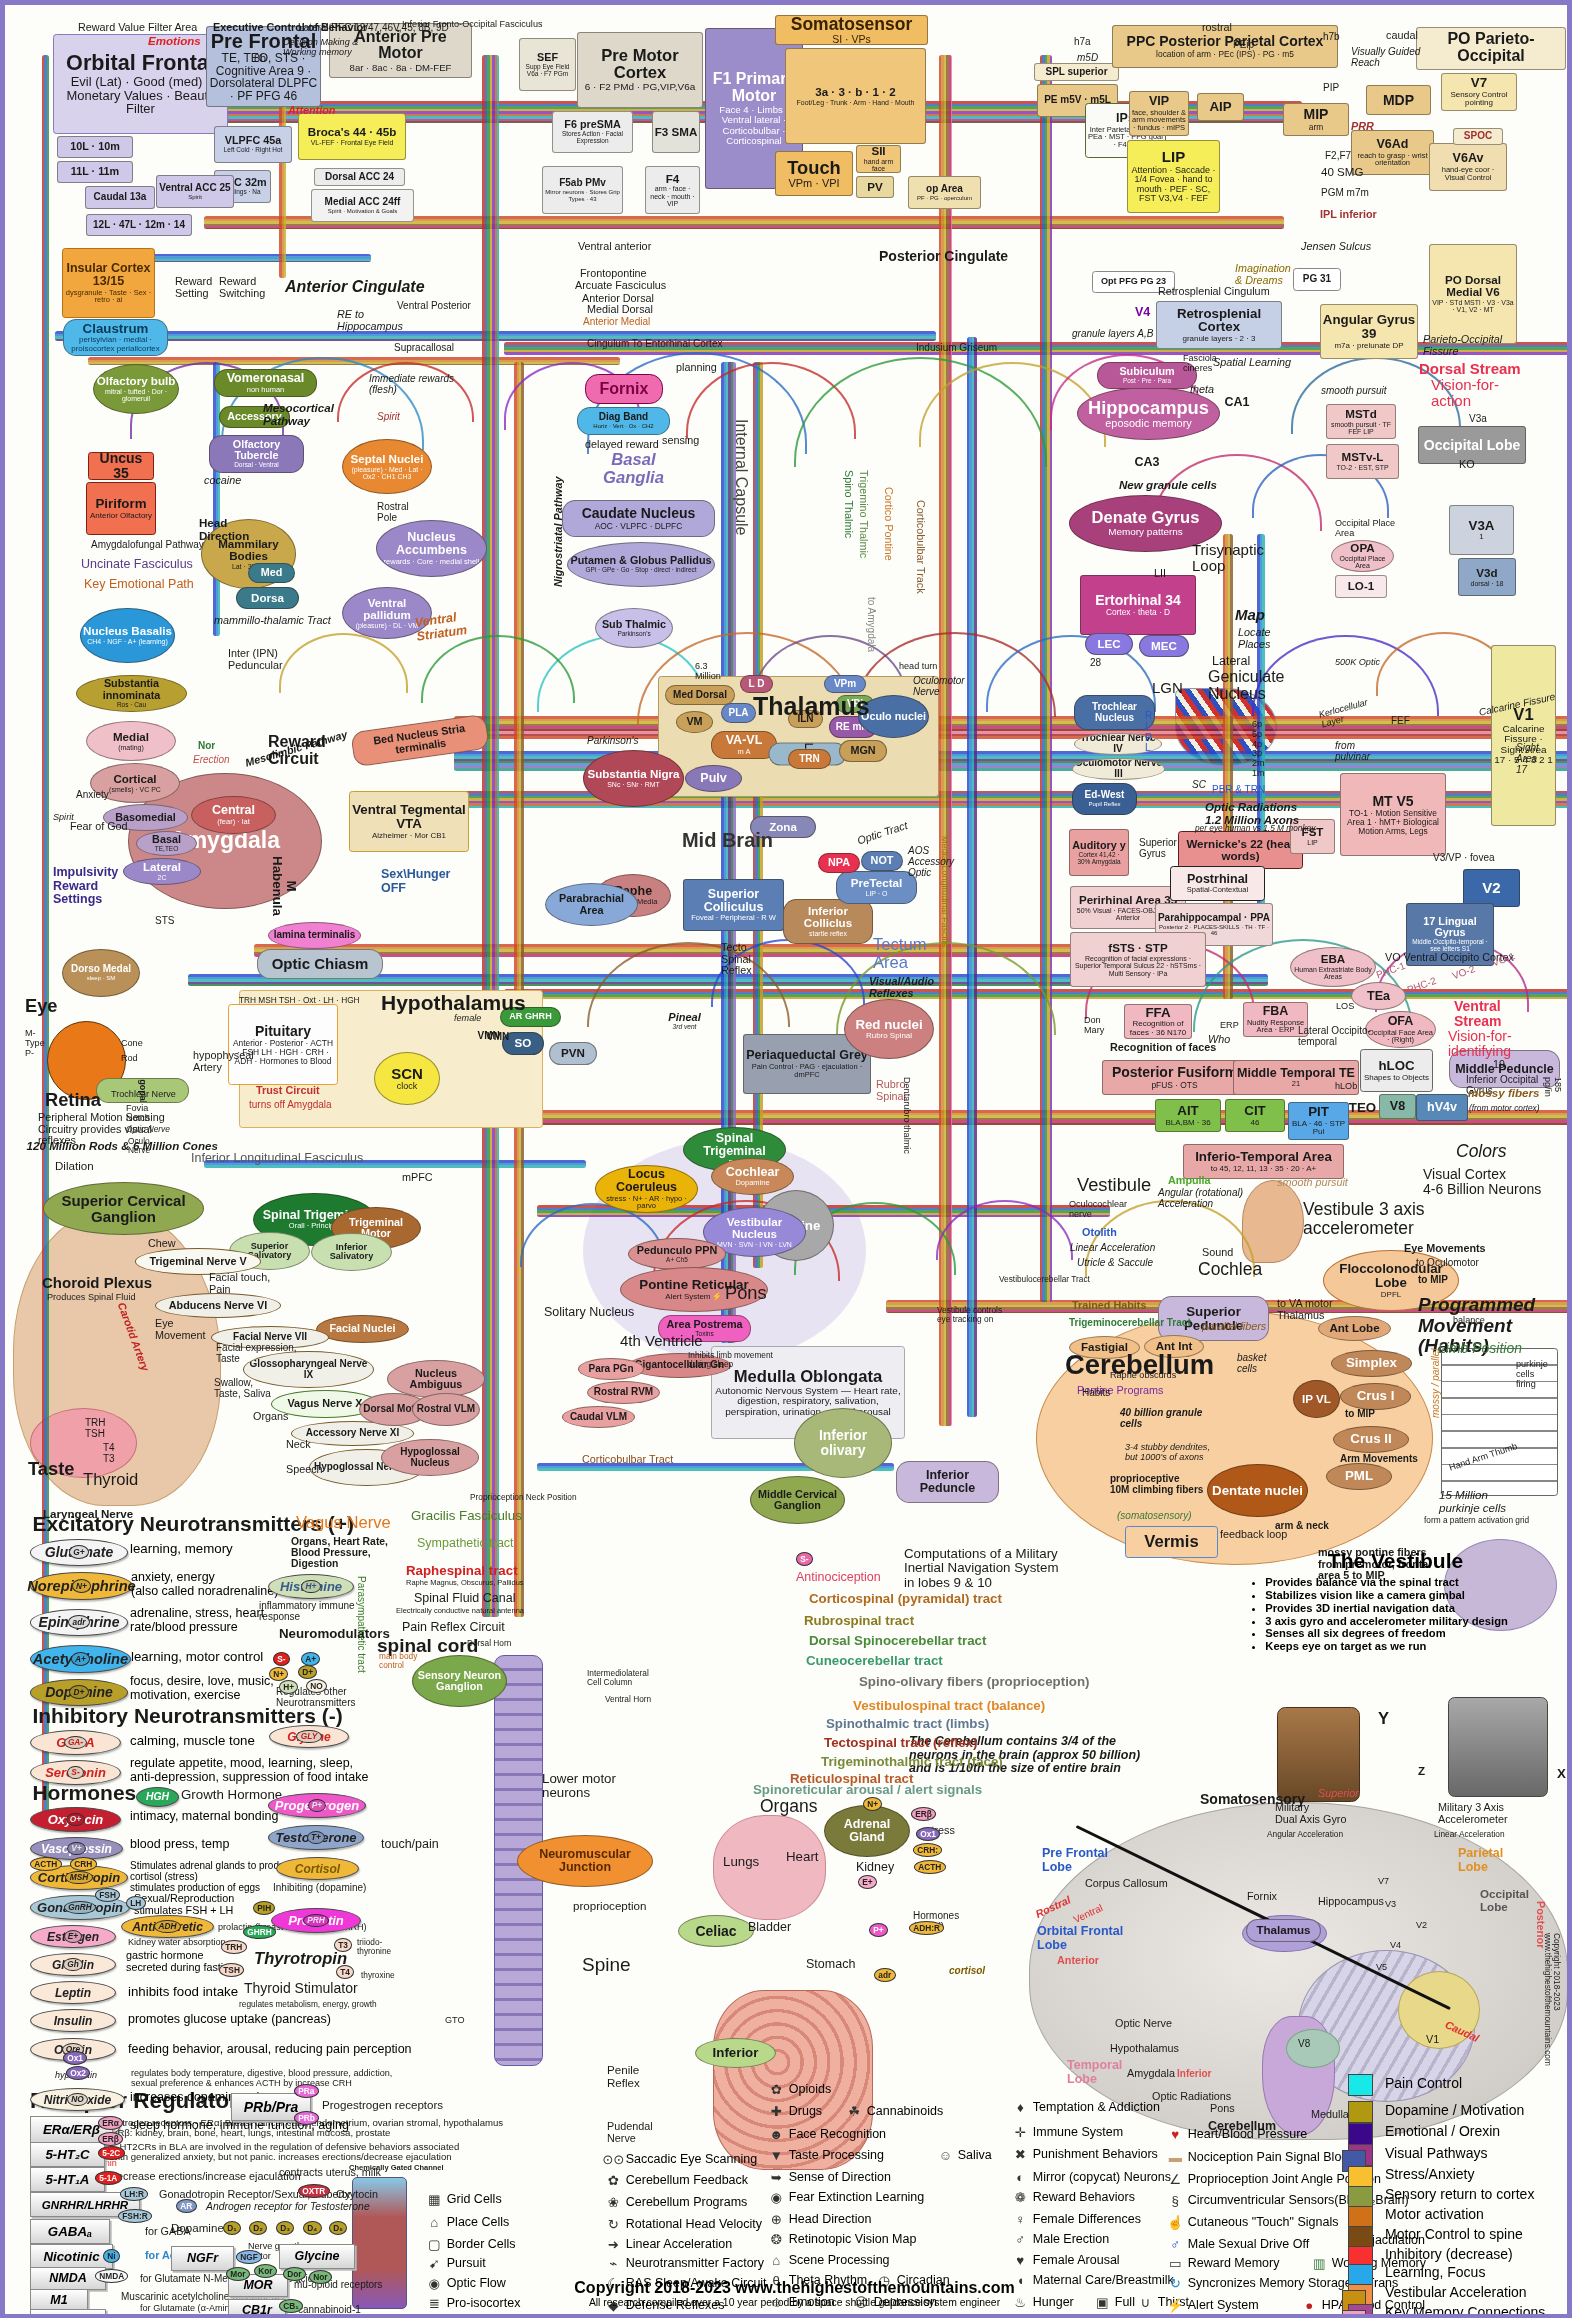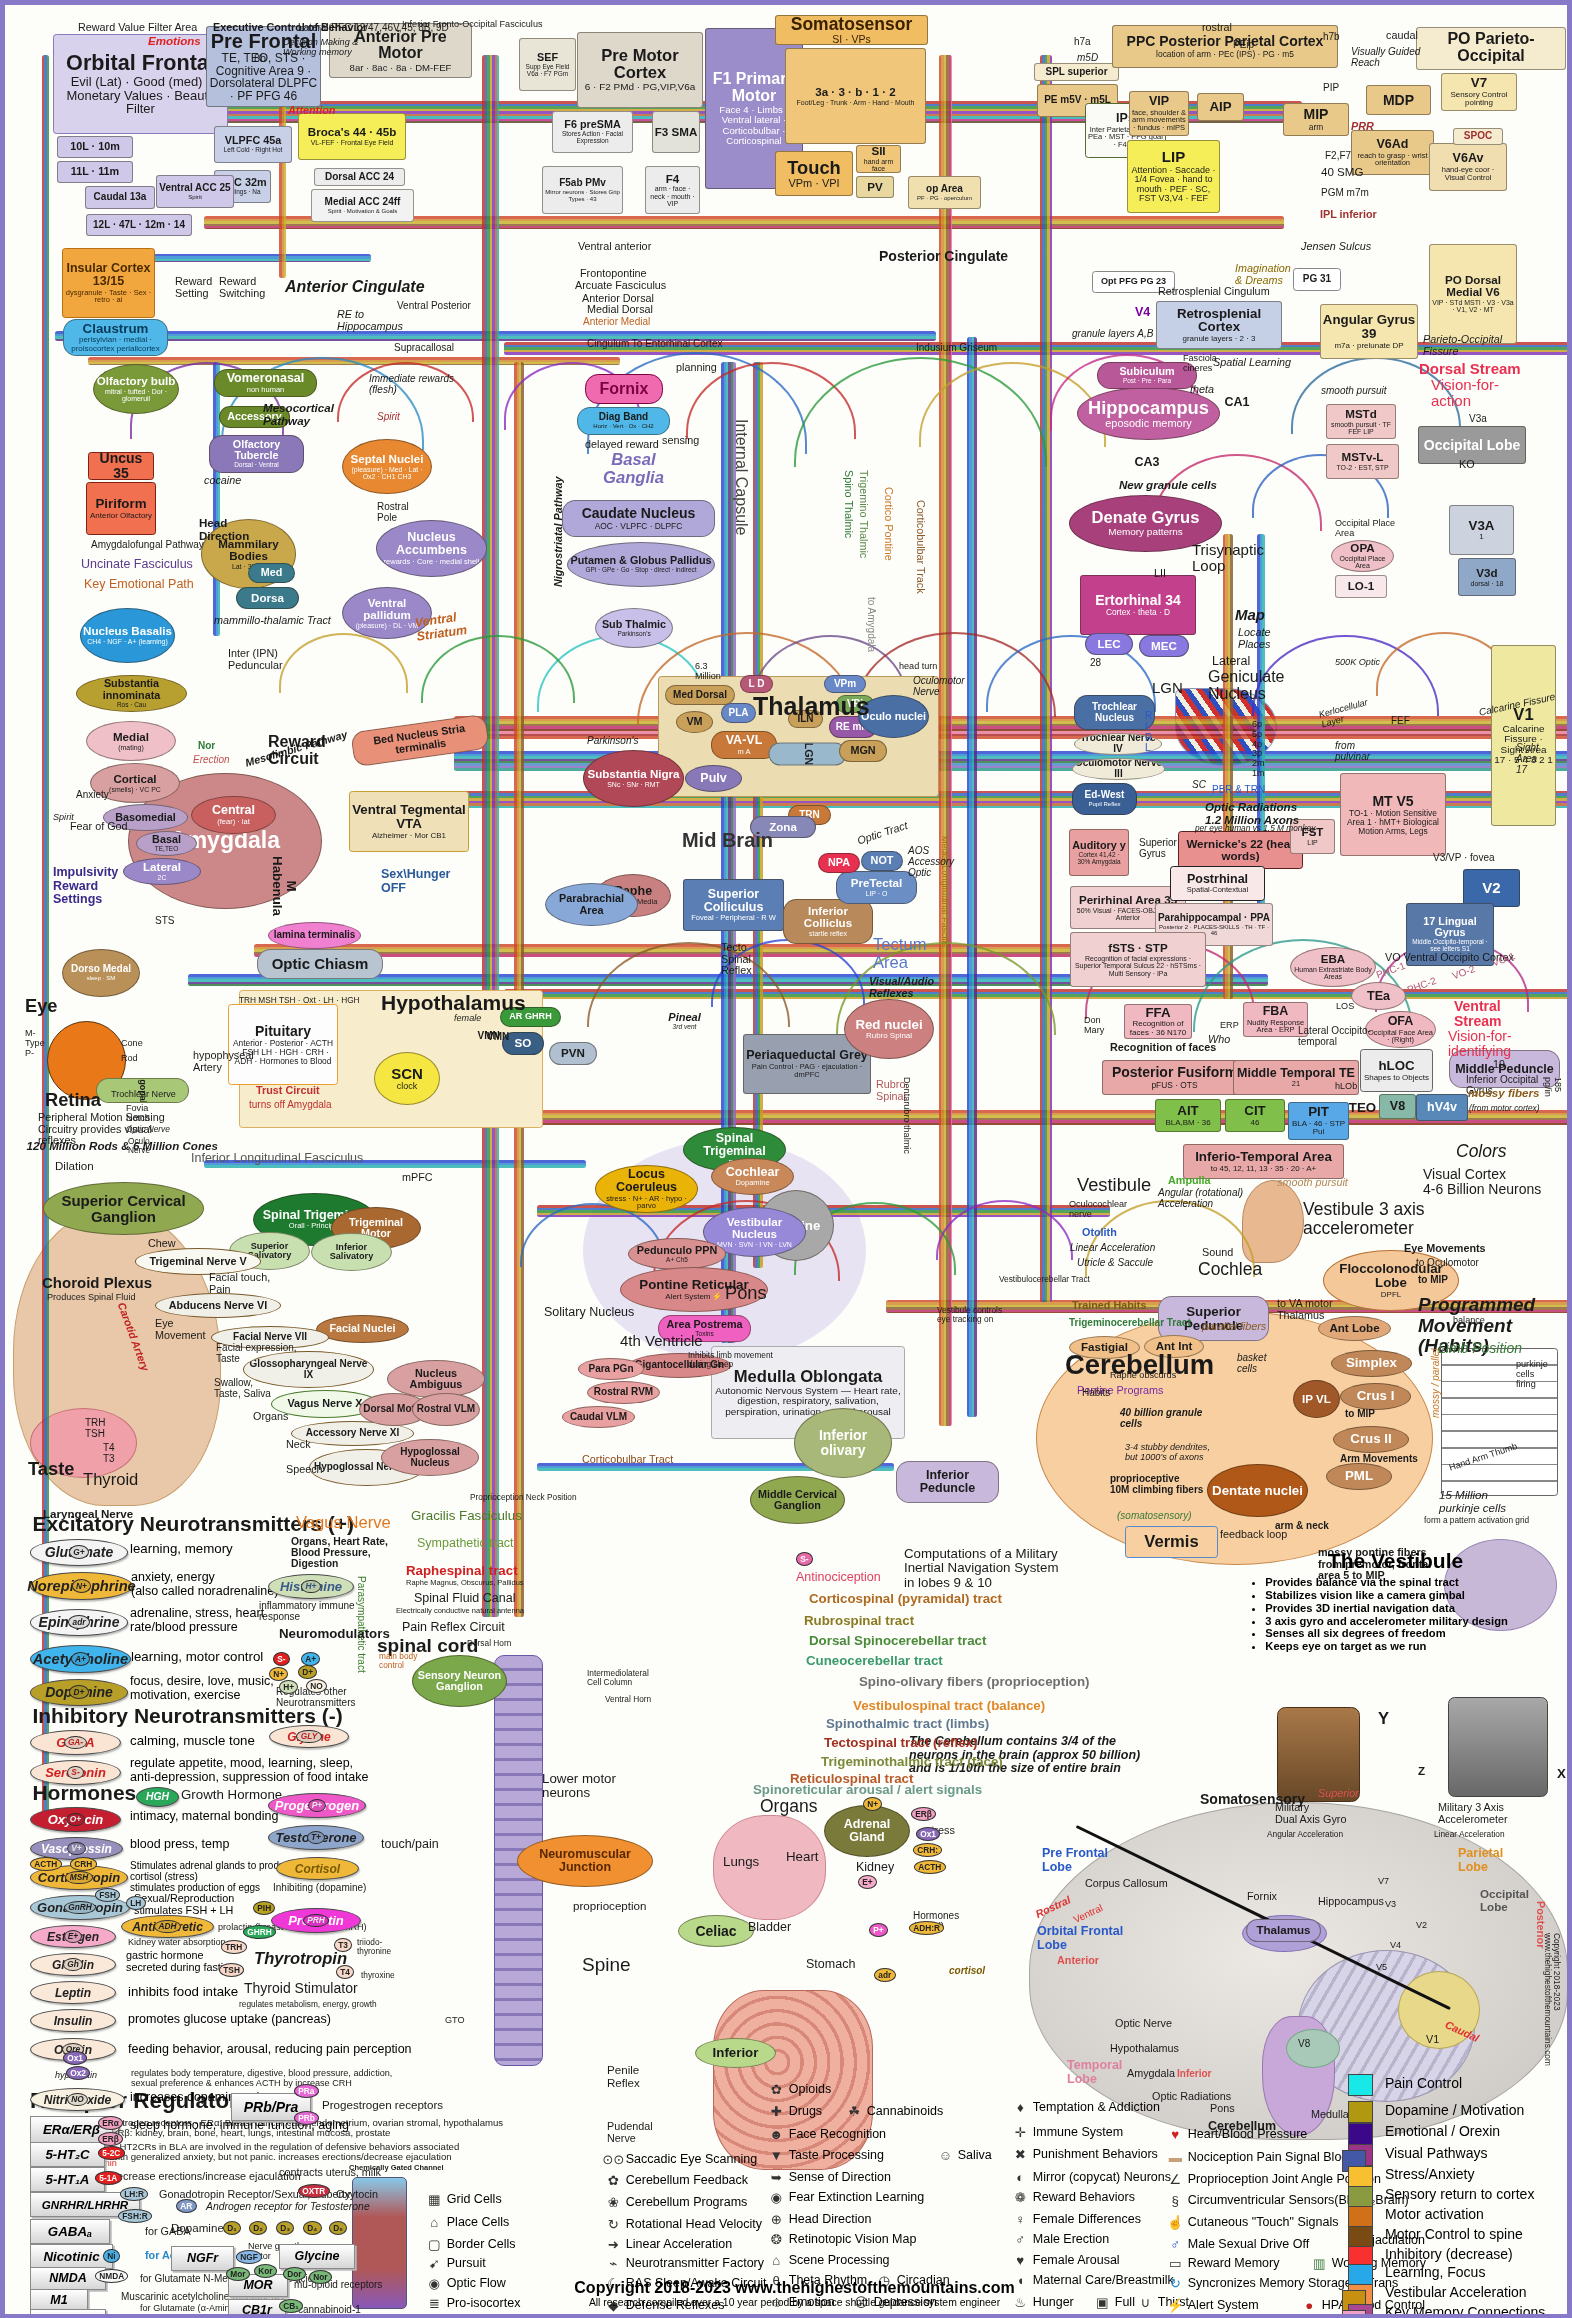--- a/index.html
+++ b/index.html
@@ -412,21 +412,21 @@
       </div>
       <div class="rg c" style="left: 824px; top: 711px; width: 48px; height: 21.6px; background: rgb(152, 88, 168); color: rgb(255, 255, 255); font-size: 10px;">
         <span class="t">RE mid</span>
       </div>
       <div class="rg c" style="left: 791px; top: 710px; width: 23px; height: 78px; background: rgb(154, 184, 204); color: rgb(26, 26, 26); font-size: 10.8px; transform: rotate(90deg);">
         <span class="t">LGN</span>
       </div>
       <div class="rg c" style="left: 834px; top: 735px; width: 48px; height: 21.6px; background: rgb(200, 160, 90); color: rgb(26, 26, 26); font-size: 10.8px;">
         <span class="t">MGN</span>
       </div>
-      <div class="rg c" style="left: 783px; top: 800px; width: 43px; height: 20px; background: rgb(200, 120, 56); color: rgb(255, 255, 255); font-size: 10px; justify-content: center;">
+      <div class="rg c" style="left: 783px; top: 744px; width: 43px; height: 20px; background: rgb(200, 120, 56); color: rgb(255, 255, 255); font-size: 10px; justify-content: center;">
         <span class="t">TRN</span>
       </div>
       <div class="rg c" style="left: 745px; top: 811px; width: 66px; height: 21.6px; background: rgb(136, 136, 184); color: rgb(255, 255, 255); font-size: 11.6px;">
         <span class="t">Zona</span>
       </div>
       <div class="rg e" style="left: 578px; top: 745px; width: 101px; height: 57px; background: rgb(176, 72, 88); color: rgb(255, 255, 255); font-size: 11.6px;">
         <span class="t">Substantia Nigra</span>
         <span class="s">SNc · SNr · RMT</span>
       </div>
       <div class="rg n" style="left: 675px; top: 823px; width: 95px; height: 25px; background: transparent; color: rgb(51, 51, 51); font-size: 20px; border: none;">

